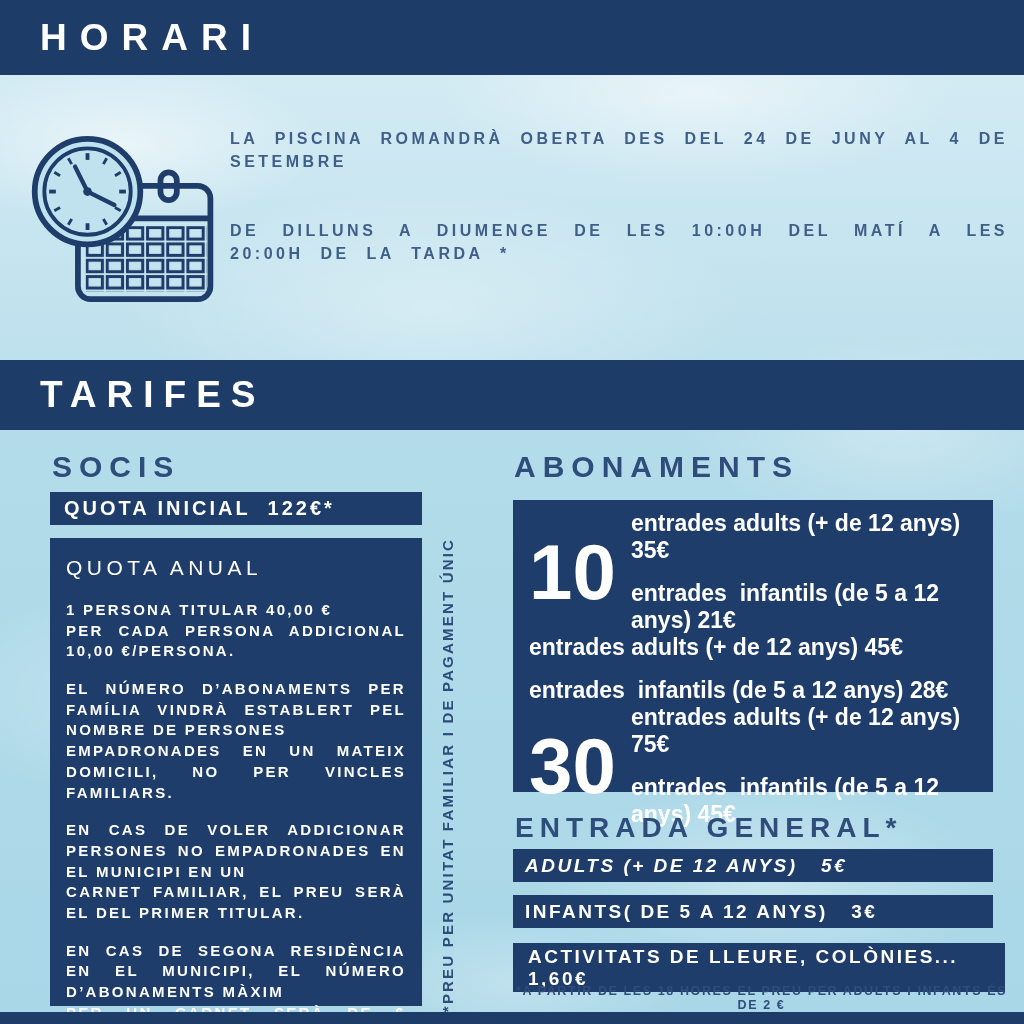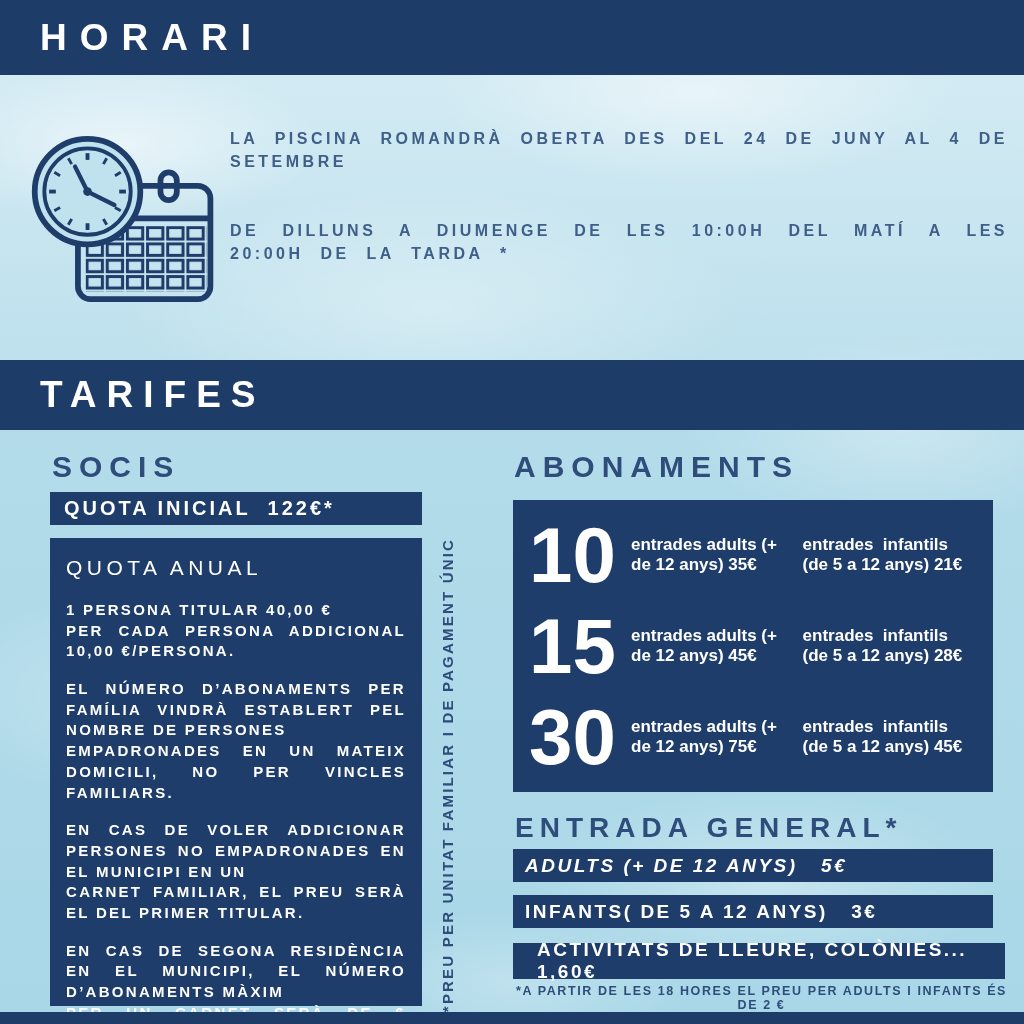--- a/index.html
+++ b/index.html
@@ -37,27 +37,27 @@
     font-size:20px;letter-spacing:3px;}
   .panel{position:absolute;left:50px;top:538px;width:372px;height:468px;
     padding:18px 16px 14px 16px;}
   .panel h3{margin:0 0 20px 0;font-size:21px;letter-spacing:4.5px;font-weight:400;}
   .panel p{margin:0 0 17px 0;font-size:15px;letter-spacing:2.3px;line-height:1.38;
     font-weight:700;text-align:justify;white-space:pre-line;}
   .packs{position:absolute;left:513px;top:500px;width:480px;height:292px;
     display:flex;flex-direction:column;justify-content:space-around;padding:10px 16px;}
   .pack-row{display:flex;align-items:center;}
   .pack-num{flex:0 0 102px;font-size:78px;font-weight:800;line-height:.9;letter-spacing:0;}
-  .pack-lines{display:flex;flex-direction:row;gap:16px;font-size:17px;font-weight:700;
+  .pack-lines{display:flex;flex-direction:column;gap:16px;font-size:23px;font-weight:700;
     white-space:pre-wrap;letter-spacing:0;}
   .entrada-title{position:absolute;left:515px;top:812px;color:#2e4d7b;font-weight:800;
     font-size:28px;letter-spacing:6px;}
   .bar.eg1{left:513px;top:849px;width:480px;height:33px;padding-left:12px;font-size:19px;letter-spacing:2.5px;font-style:italic;}
   .bar.eg2{left:513px;top:895px;width:480px;height:33px;padding-left:12px;font-size:19px;letter-spacing:2.5px;}
-  .bar.eg3{left:513px;top:943px;width:492px;height:36px;padding-left:24px;font-size:19px;letter-spacing:2.5px;}
+  .bar.eg3{left:513px;top:943px;width:492px;height:49px;padding-left:15px;font-size:19px;letter-spacing:2.5px;}
   .footnote{position:absolute;left:508px;top:984px;width:507px;text-align:center;
     color:#2e4d7b;font-weight:700;font-size:12.5px;letter-spacing:1.6px;white-space:pre-wrap;}
   .side-note{position:absolute;left:212px;top:760px;width:470px;height:30px;
     display:flex;align-items:center;justify-content:center;
     transform:rotate(-90deg);transform-origin:center;
     color:#2e4d7b;font-weight:800;font-size:15px;letter-spacing:2.2px;white-space:nowrap;}
   .bottom-strip{position:absolute;left:0;bottom:0;width:1024px;height:12px;background:#1e3c68;}
 </style>
 </head>
 <body>
@@ -132,21 +132,20 @@
 
   <div class="packs navy">
     <div class="pack-row">
       <div class="pack-num">10</div>
       <div class="pack-lines">
         <span>entrades adults (+ de 12 anys) 35€</span>
         <span>entrades  infantils (de 5 a 12 anys) 21€</span>
       </div>
     </div>
     <div class="pack-row">
-      <div class="pack-num">15</div>
       <div class="pack-lines">
         <span>entrades adults (+ de 12 anys) 45€</span>
         <span>entrades  infantils (de 5 a 12 anys) 28€</span>
       </div>
     </div>
     <div class="pack-row">
       <div class="pack-num">30</div>
       <div class="pack-lines">
         <span>entrades adults (+ de 12 anys) 75€</span>
         <span>entrades  infantils (de 5 a 12 anys) 45€</span>

